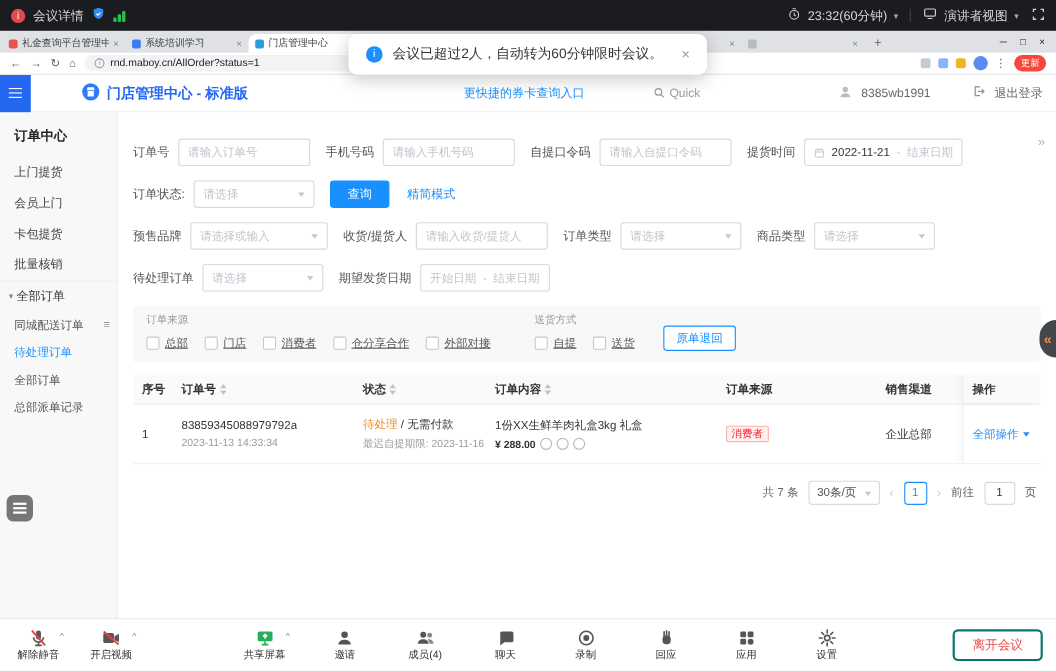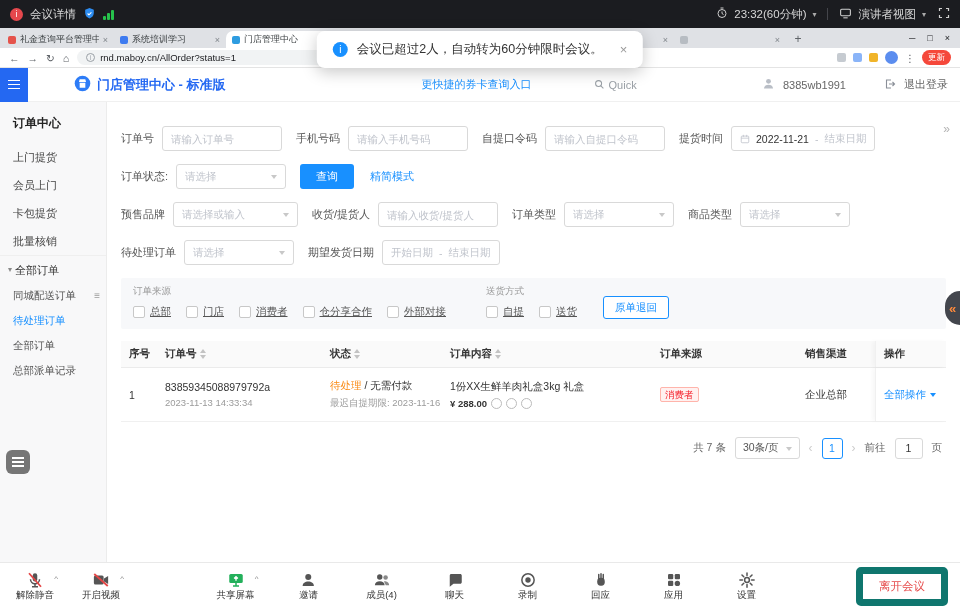--- a/index.html
+++ b/index.html
@@ -120,21 +120,21 @@
 
   .edge-toggle { position:absolute; right:0; top:291px; width:15px; height:34px; background:#43464d; border-radius:17px 0 0 17px; display:flex; align-items:center; justify-content:center; color:#ff8a3c; font-size:13px; font-weight:bold; z-index:30; }
 
   
   .btoolbar { position:absolute; left:0; right:0; bottom:0; height:48px; background:#fff; border-top:1px solid #e9e9e9; display:flex; align-items:center; z-index:20; }
   .bt-left { display:flex; gap:16px; padding-left:10px; }
   .bt-center { flex:1; display:flex; justify-content:center; gap:23px; }
   .bt-item { display:flex; flex-direction:column; align-items:center; width:50px; position:relative; }
   .bt-item .lbl { font-size:9.5px; color:#333; margin-top:0; white-space:nowrap; }
   .bt-caret { position:absolute; right:2px; top:3px; color:#888; font-size:8px; }
-  .leave-btn { margin-left:auto; margin-right:12px; border:7px solid #0f766e; color:#e64b4b; background:#fff; border-radius:5px; padding:5px 16px; font-size:11.5px; font-family:inherit; }
+  .leave-btn { margin-left:auto; margin-right:12px; border:2px solid #0f766e; color:#e64b4b; background:#fff; border-radius:5px; padding:5px 16px; font-size:11.5px; font-family:inherit; }
 </style>
 </head>
 <body>
 
 <div class="stage">
 
   <div class="topbar">
     <i class="info-circle">i</i>
     <span>会议详情</span>
     <span>

